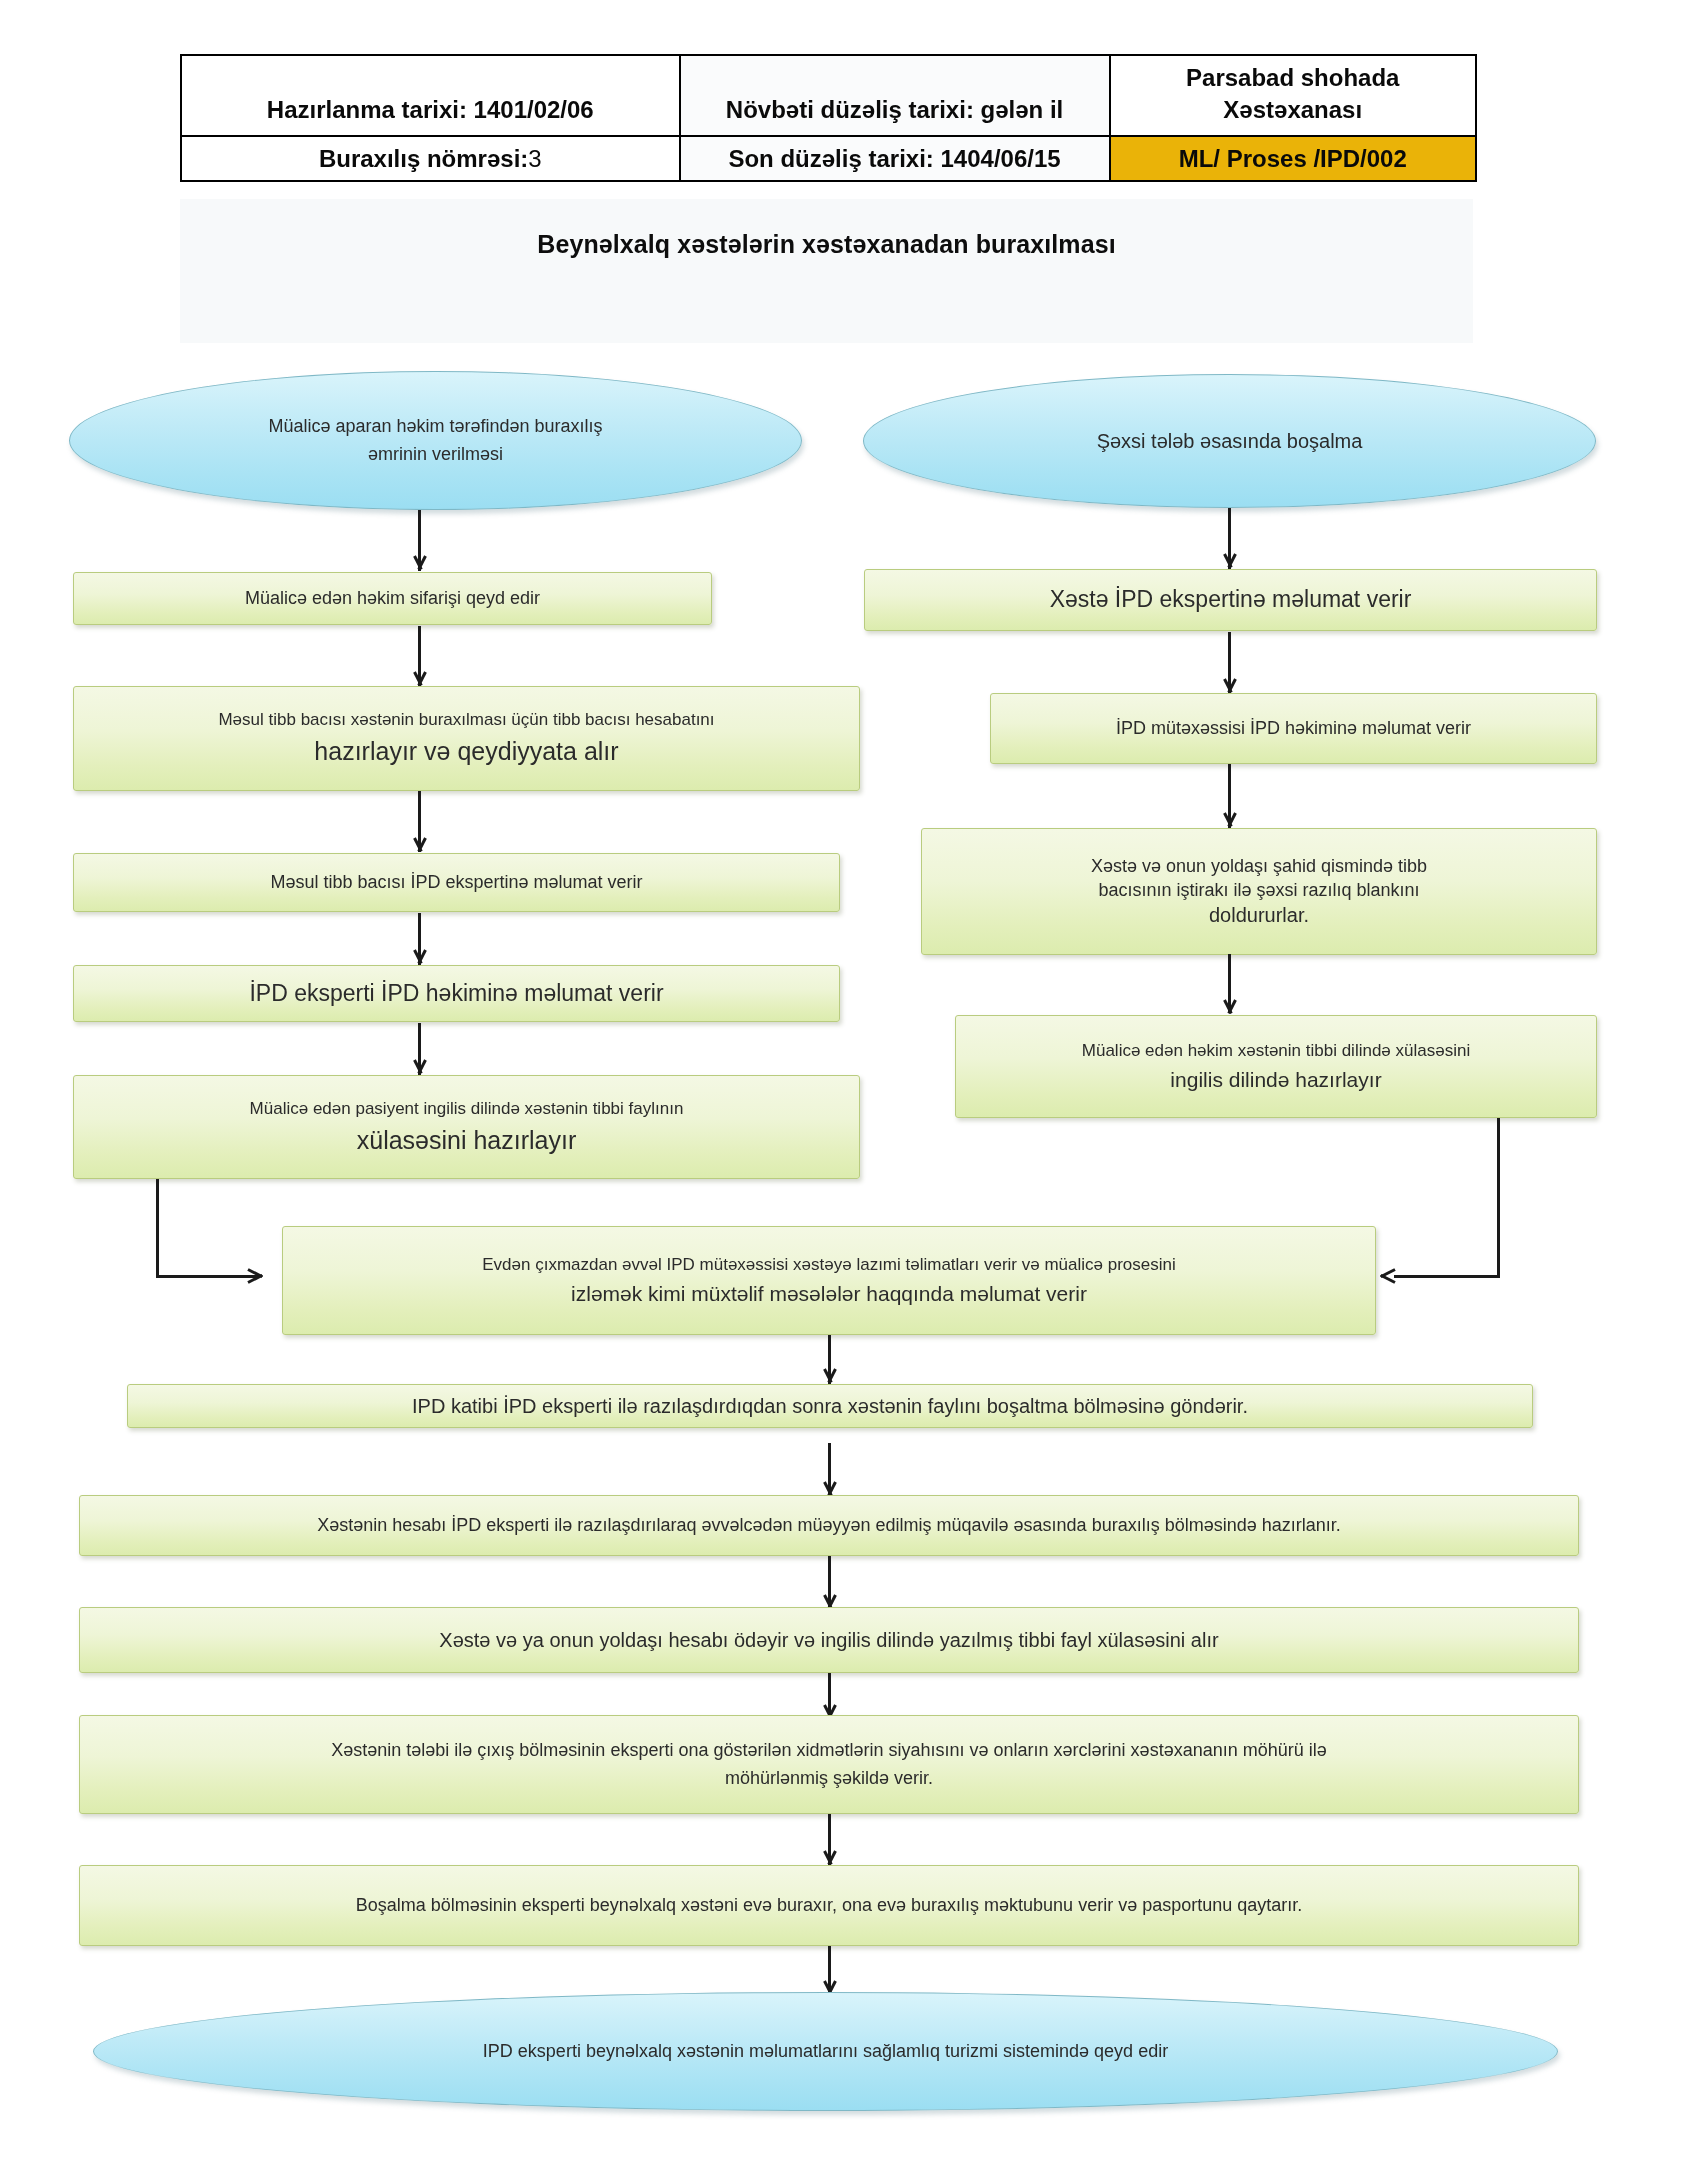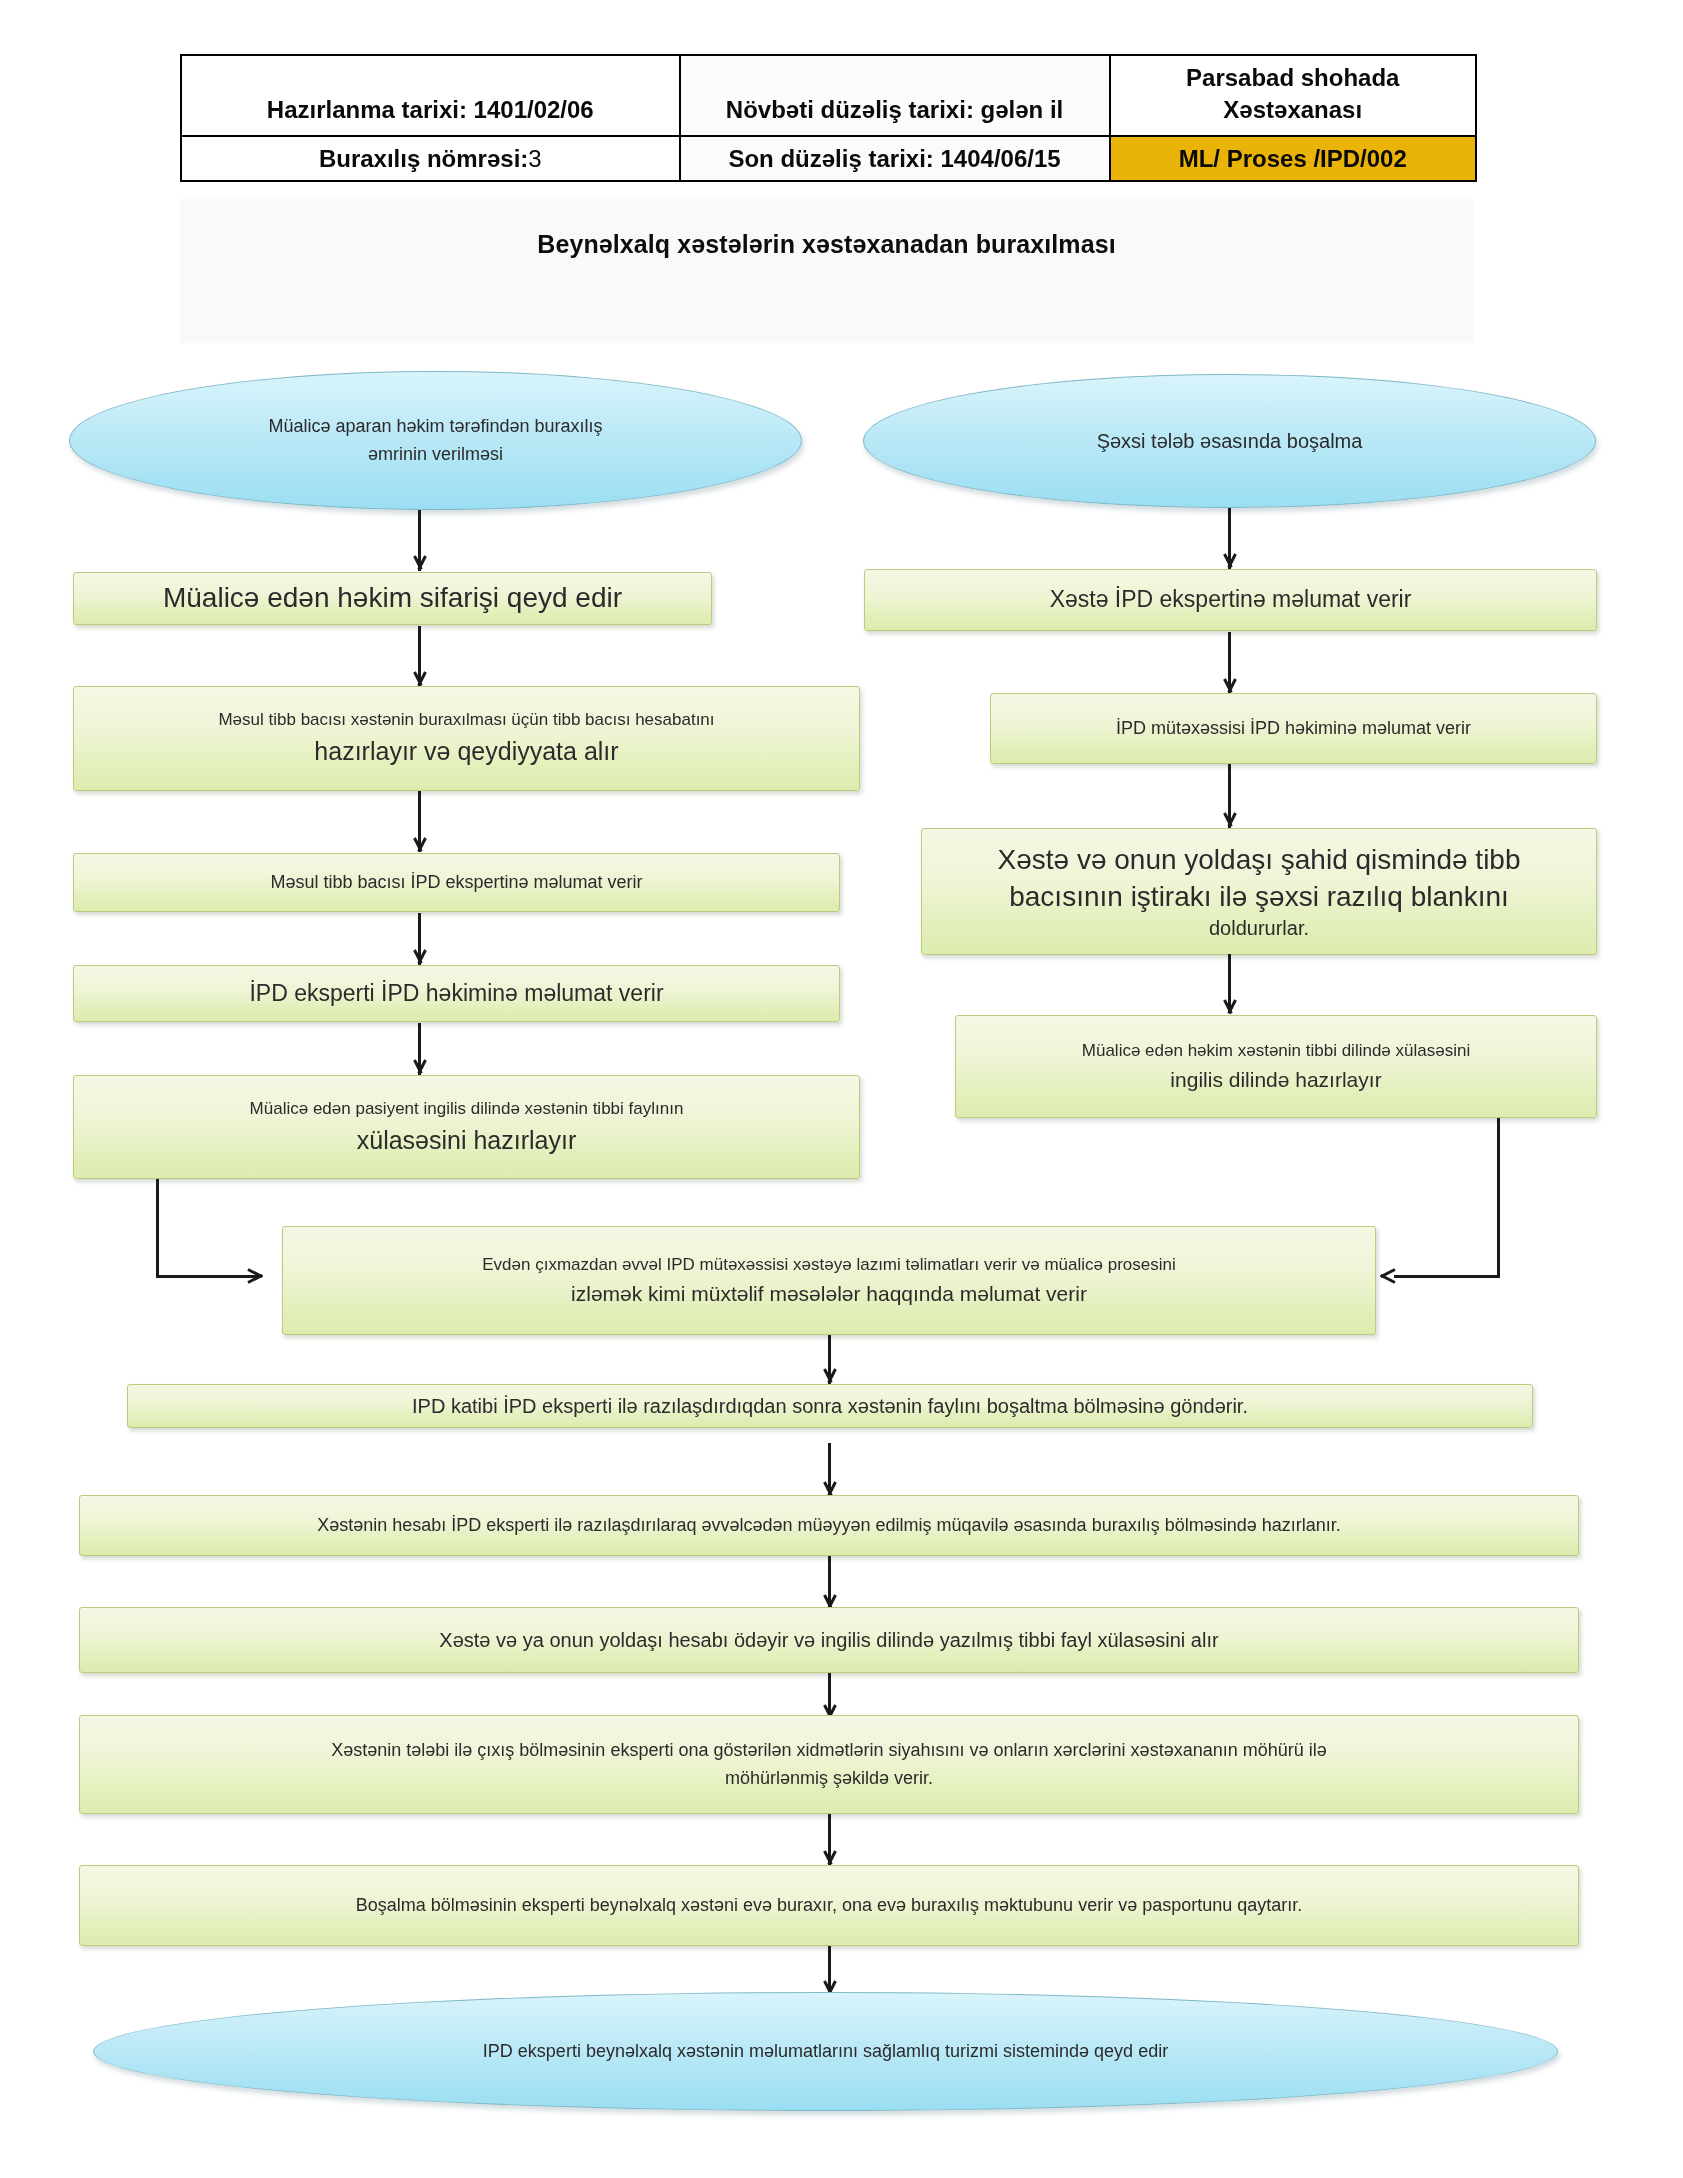--- a/index.html
+++ b/index.html
@@ -92,21 +92,21 @@
     border-radius: 50% / 50%;
     background: linear-gradient(to bottom, #d9f4fb 0%, #bfeaf7 40%, #a9e3f4 75%, #9bdef2 100%);
     box-shadow: 2px 4px 5px rgba(110,140,150,.30);
   }
   .l1 { font-size: 17px; }      
   .l2 { font-size: 25px; }      
   .l15 { font-size: 21px; }
   .l17 { font-size: 18px; }
   .l19 { font-size: 20px; }
   .l22 { font-size: 23px; }
-  .l26 { font-size: 28px; }
+  .l26 { font-size: 18px; }
   .gap { height: 4px; }
 
   
   .vline {
     position: absolute;
     width: 3px;
     background: #1a1a1a;
   }
   .hline {
     position: absolute;

